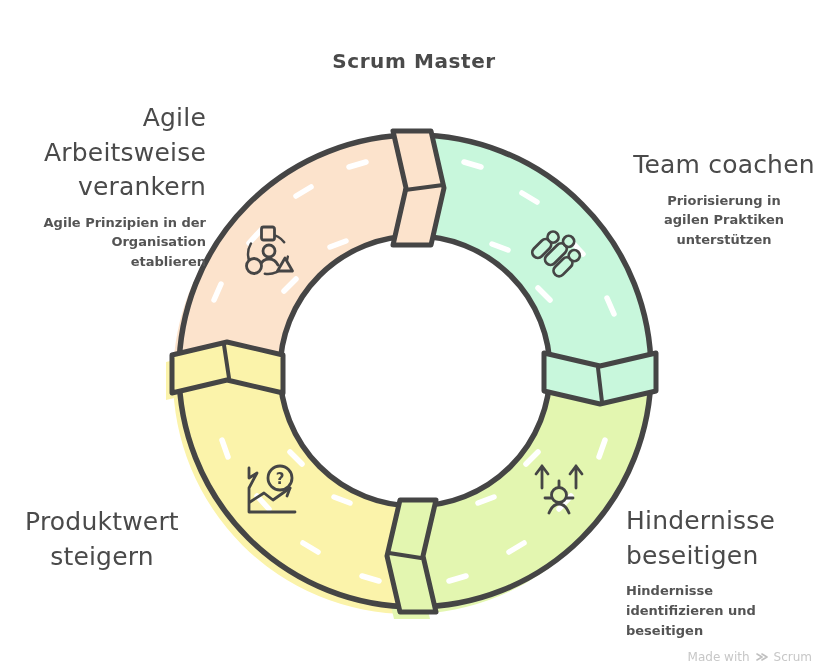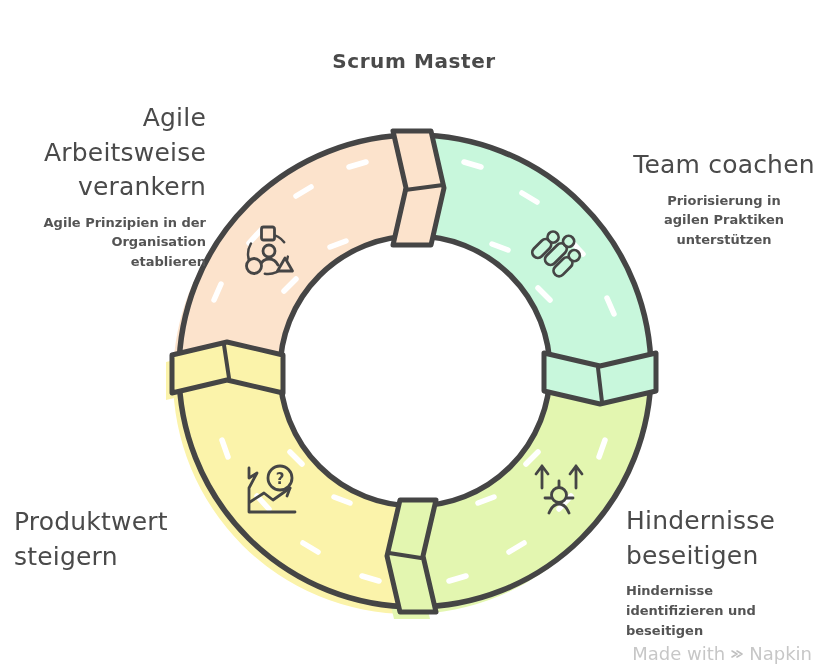--- a/index.html
+++ b/index.html
@@ -9,23 +9,23 @@
   .page-title{position:absolute;top:49px;left:0;width:100%;text-align:center;
               font-size:20px;font-weight:700;letter-spacing:.6px;color:var(--heading,#4a4a4a);}
   .label{position:absolute;}
   .label-heading{font-size:25px;font-weight:400;line-height:1.38;letter-spacing:.2px;
                  color:var(--heading,#4a4a4a);white-space:pre-line;margin:0 0 8px 0;}
   .label-desc{font-size:13px;font-weight:700;line-height:1.52;color:var(--body,#545454);
               white-space:pre-line;}
   .l-tl{left:14px;top:101px;width:192px;text-align:right;}
   .l-tr{left:626px;top:148px;width:196px;text-align:center;}
   .l-br{left:626px;top:504px;width:196px;text-align:left;}
-  .l-bl{left:14px;top:505px;width:192px;text-align:left;}
+  .l-bl{left:6px;top:505px;width:192px;text-align:center;}
   .footer{position:absolute;right:16px;bottom:8px;display:flex;align-items:center;gap:5px;
-          font-size:18px;font-weight:500;color:var(--footer,#c7c7c7);}
+          font-size:12px;font-weight:500;color:var(--footer,#c7c7c7);}
   .ink{stroke:var(--ink,#454545);}
   .icon-stroke{stroke:var(--ink,#454545);stroke-width:2.8;stroke-linecap:round;stroke-linejoin:round;}
   .qmark{font-family:"DejaVu Sans",sans-serif;font-size:15px;font-weight:700;fill:var(--ink,#454545);}
 </style>
 </head>
 <body>
 
 <div class="canvas">
 
   <svg class="diagram" width="828" height="672" viewBox="0 0 828 672">
@@ -131,16 +131,16 @@
   <div class="label l-bl">
     <div class="label-heading">Produktwert
 steigern</div>
   </div>
 
   <div class="footer">
     <span>Made with</span>
     <svg width="14" height="14" viewBox="0 0 14 14">
       <path d="M2 4 L7 7 L2 10 M7 4 L12 7 L7 10" fill="none" stroke="#c0c0c0" stroke-width="1.6" stroke-linecap="round" stroke-linejoin="round"></path>
     </svg>
-    <span>Napkin</span>
+    <span>Scrum</span>
   </div>
 
 </div>
 
 </body></html>

